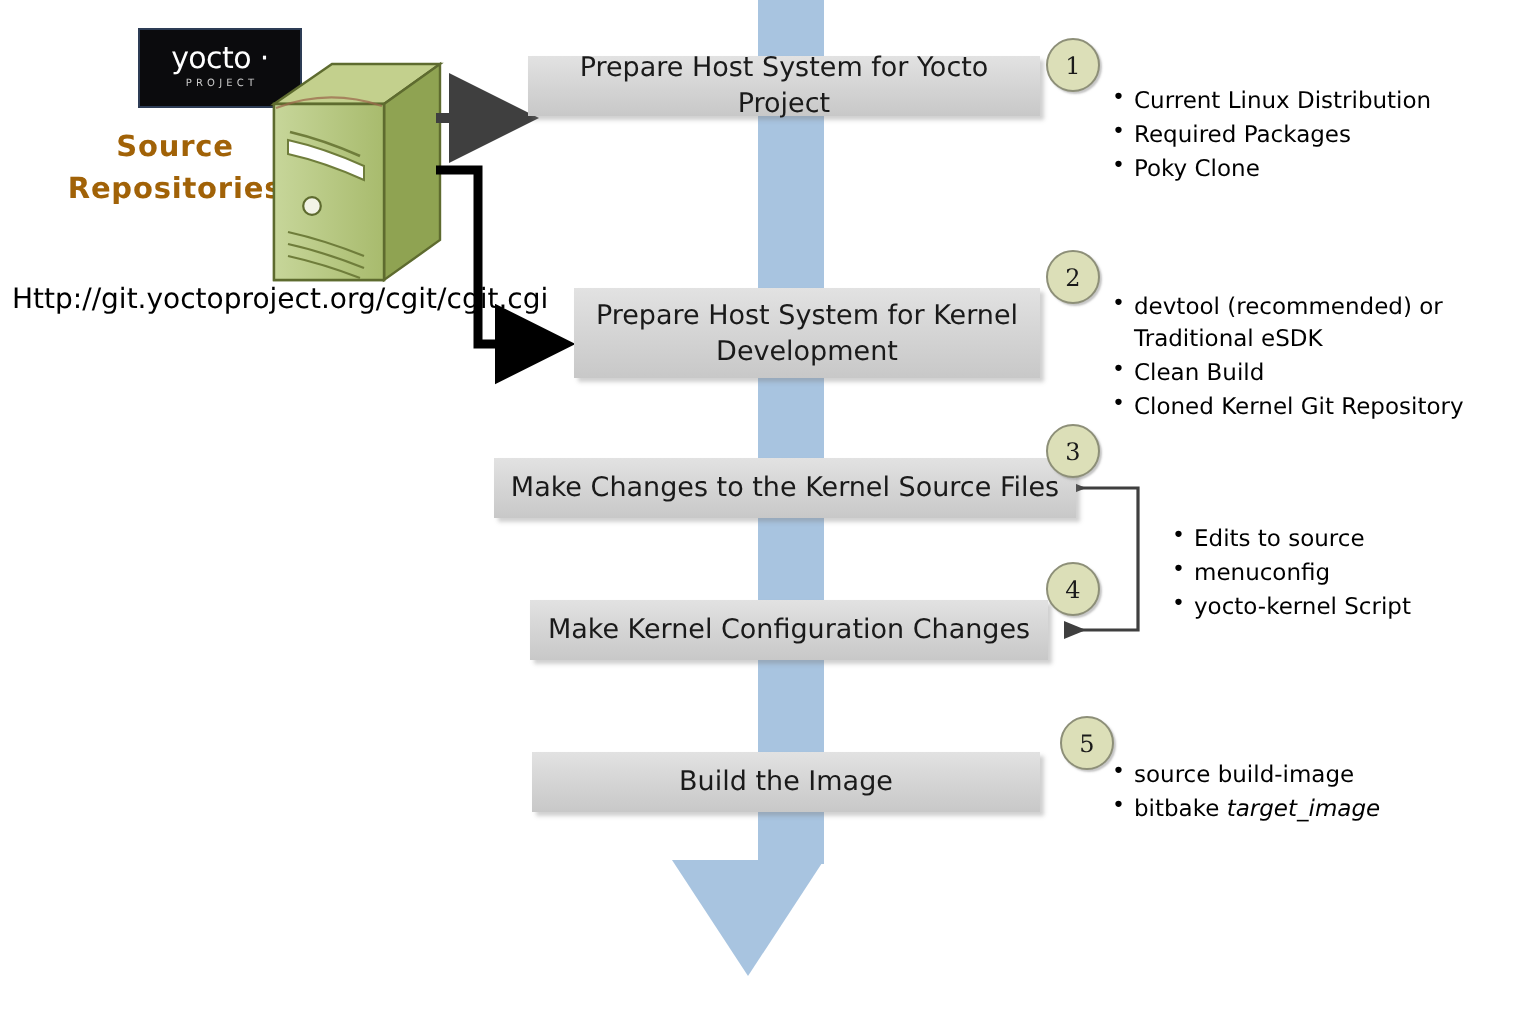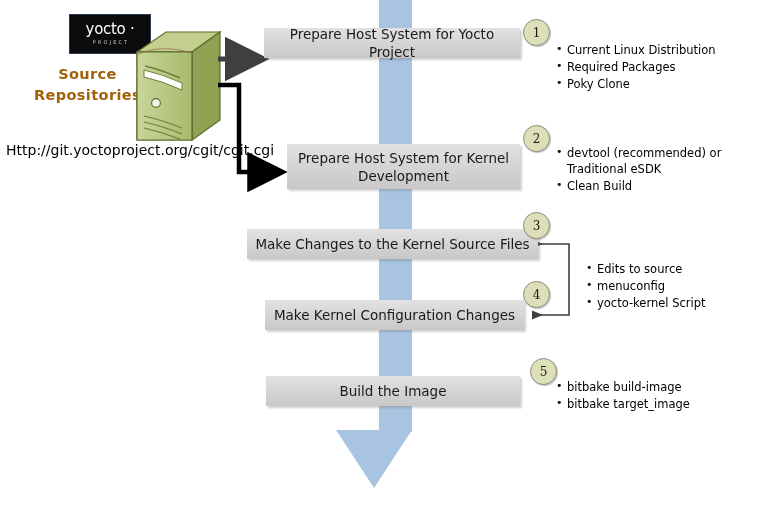--- a/index.html
+++ b/index.html
@@ -150,21 +150,21 @@
     padding-left: 11px;
     margin: 0 0 1px 0;
   }
   .bullets li::before {
     content: "\2022";
     position: absolute;
     left: 0;
     top: -1px;
     font-size: 11px;
   }
-  .bullets .ital { }
+  .bullets .ital { font-style: italic; }
 
   
   .connectors {
     position: absolute;
     left: 0; top: 0;
     width: 769px; height: 517px;
     pointer-events: none;
   }
 </style>
 </head>
@@ -257,20 +257,21 @@
   <div class="pbox" style="left:287px; top:144px; width:233px; height:45px;">
     <span>Prepare Host System for Kernel Development</span>
   </div>
   <div class="step-circle" style="left:523px; top:125px;">
     <span>2</span>
   </div>
   <div class="bullets" style="left:552px; top:141px; width:212px;">
     <ul>
       <li>devtool (recommended) or Traditional eSDK</li>
       <li>Clean Build</li>
+      <li>Cloned Kernel Git Repository</li>
     </ul>
   </div>
 
   <div class="pbox" style="left:247px; top:229px; width:291px; height:30px;">
     <span>Make Changes to the Kernel Source Files</span>
   </div>
   <div class="step-circle" style="left:523px; top:212px;">
     <span>3</span>
   </div>
 
@@ -290,18 +291,18 @@
   </div>
 
   <div class="pbox" style="left:266px; top:376px; width:254px; height:30px;">
     <span>Build the Image</span>
   </div>
   <div class="step-circle" style="left:530px; top:358px;">
     <span>5</span>
   </div>
   <div class="bullets" style="left:552px; top:375px; width:200px;">
     <ul>
-      <li>bitbake build-image</li>
+      <li>source build-image</li>
       <li><span>bitbake </span><span class="ital">target_image</span></li>
     </ul>
   </div>
 
 </div>
 
 </body></html>

